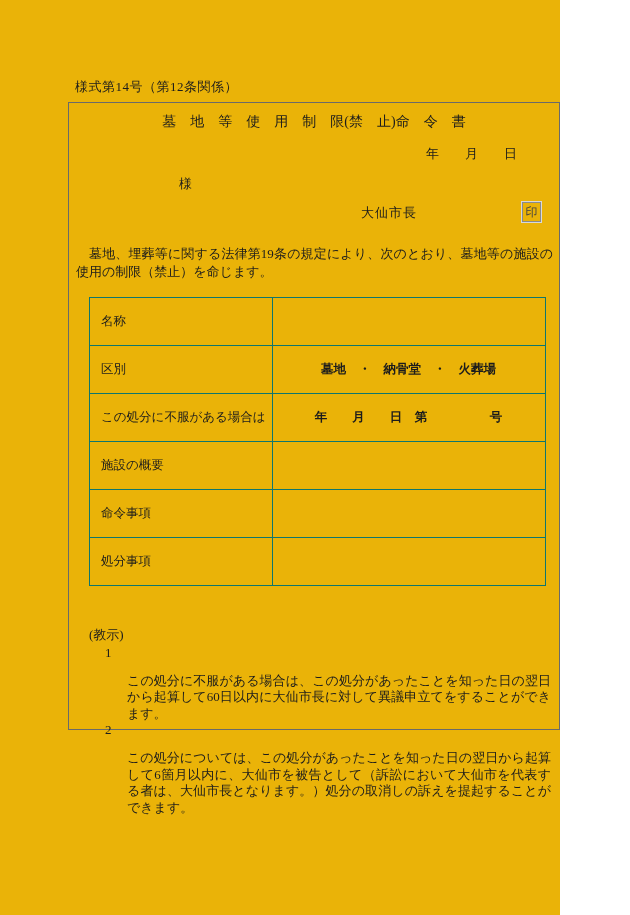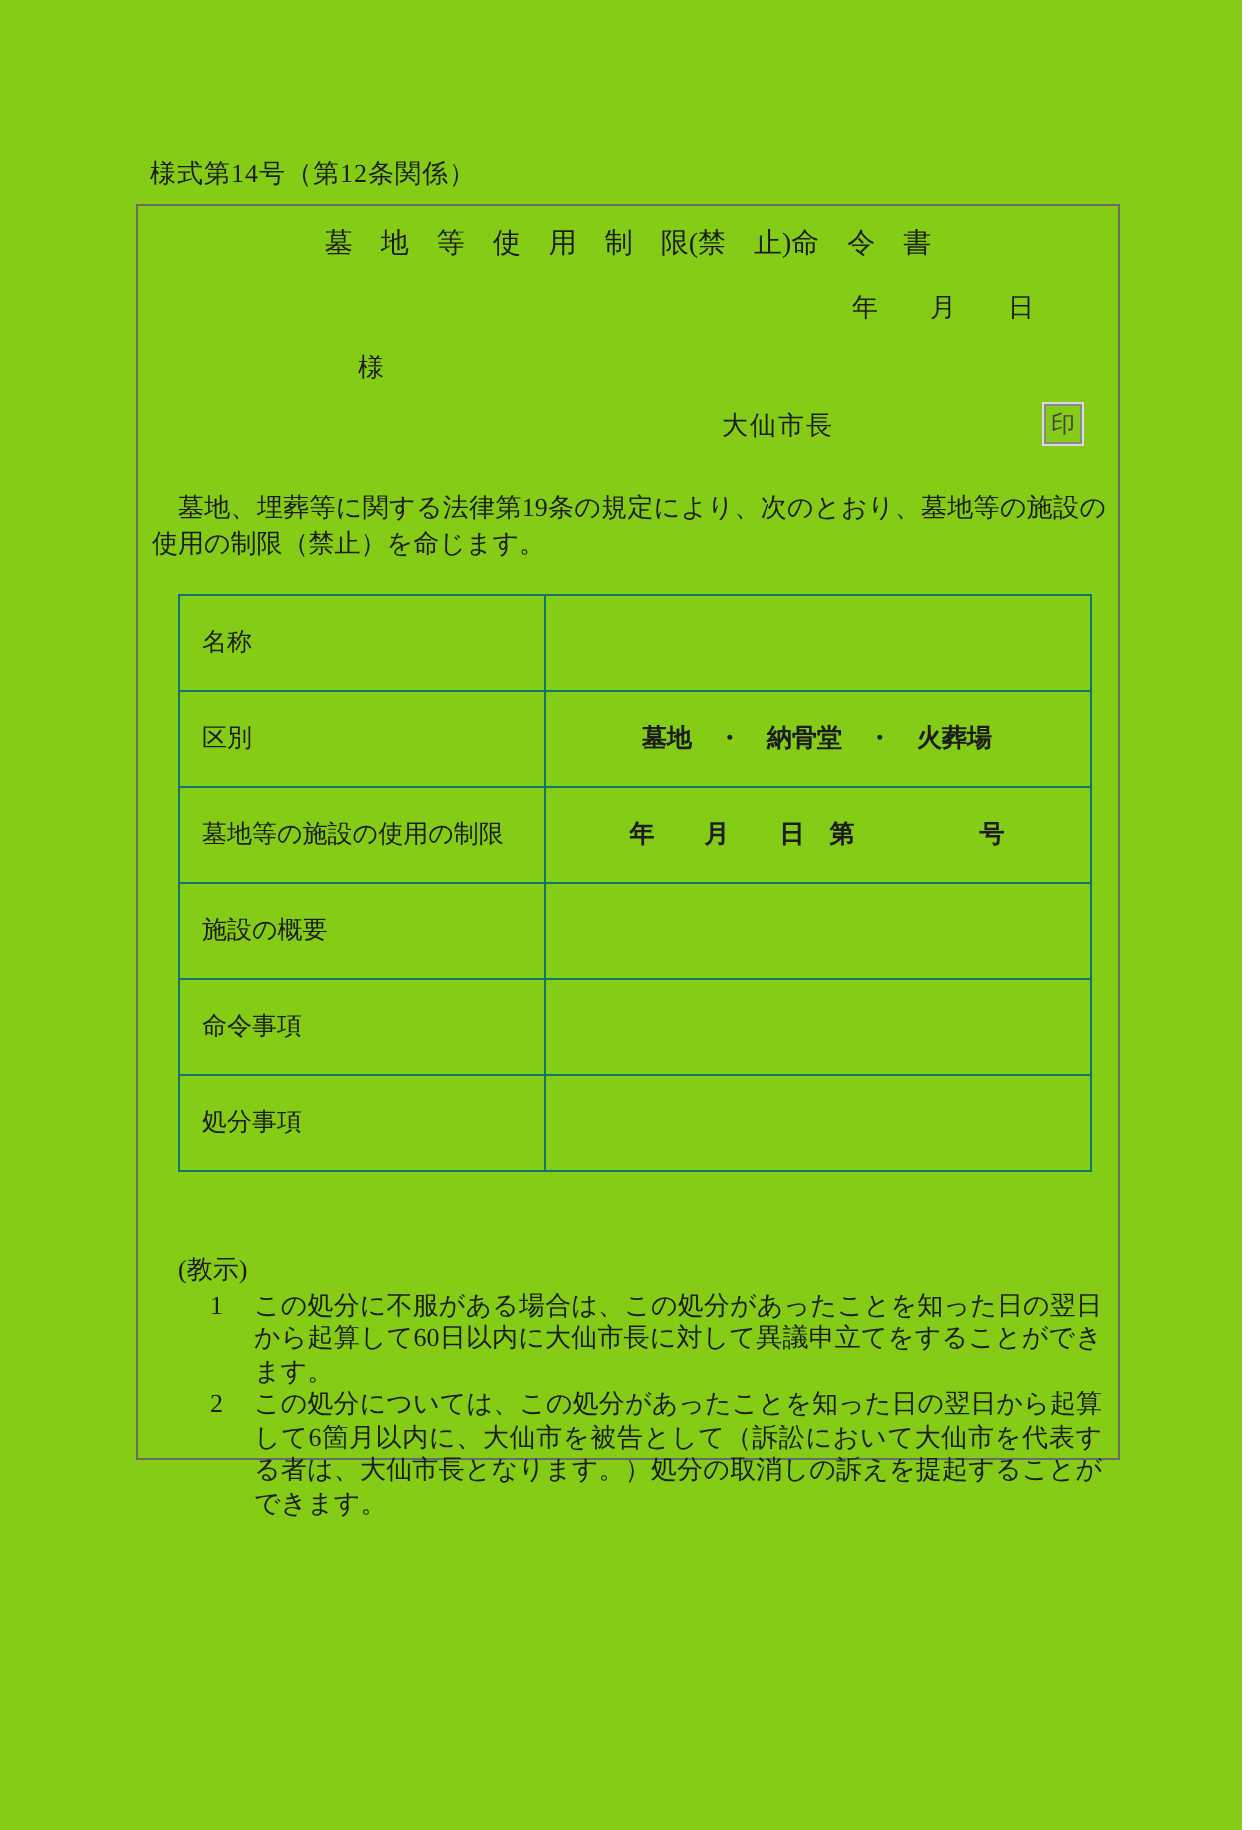--- a/index.html
+++ b/index.html
@@ -2,23 +2,23 @@
 <html><head>
 <meta charset="utf-8">
 <style>
   html, body {
     margin: 0;
     padding: 0;
     background: #ffffff;
   }
   .page {
     position: relative;
-    width: 621px;
+    width: 560px;
     height: 915px;
-    background: #84cc16;
+    background: #eab308;
     font-family: "Liberation Serif", "DejaVu Serif", serif;
     color: #1c1c1c;
     overflow: hidden;
   }
   .form-number {
     position: absolute;
     left: 75px;
     top: 78px;
     font-size: 13px;
     letter-spacing: 0.5px;
@@ -133,20 +133,21 @@
   }
   .notice-num {
     width: 14px;
     flex: 0 0 14px;
     text-align: left;
   }
   .notice-text {
     flex: 1;
     margin-left: 8px;
     text-align: justify;
+    margin-top: 28px;
   }
 </style>
 </head>
 <body>
 
 <div class="page">
 
   <div class="form-number">様式第14号（第12条関係）</div>
 
   <div class="outer-box">
@@ -168,21 +169,21 @@
       <tbody>
         <tr>
           <td class="label-cell">名称</td>
           <td class="value-cell"></td>
         </tr>
         <tr>
           <td class="label-cell">区別</td>
           <td class="value-cell centered">墓地　・　納骨堂　・　火葬場</td>
         </tr>
         <tr>
-          <td class="label-cell">墓地等の施設の使用の制限</td>
+          <td class="label-cell">この処分に不服がある場合は</td>
           <td class="value-cell centered">年　　月　　日　第　　　　　号</td>
         </tr>
         <tr>
           <td class="label-cell">施設の概要</td>
           <td class="value-cell"></td>
         </tr>
         <tr>
           <td class="label-cell">命令事項</td>
           <td class="value-cell"></td>
         </tr>

